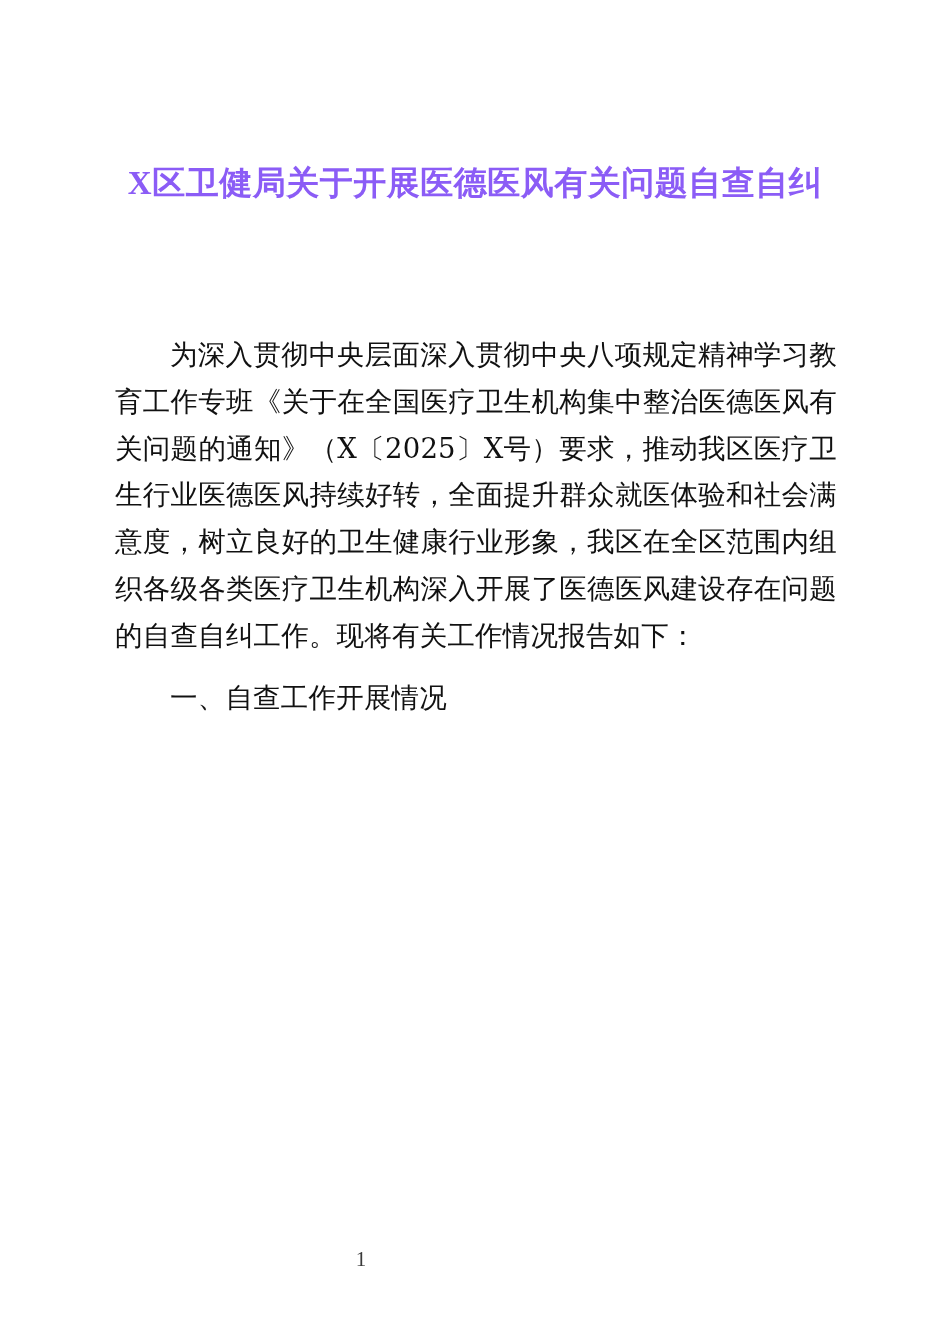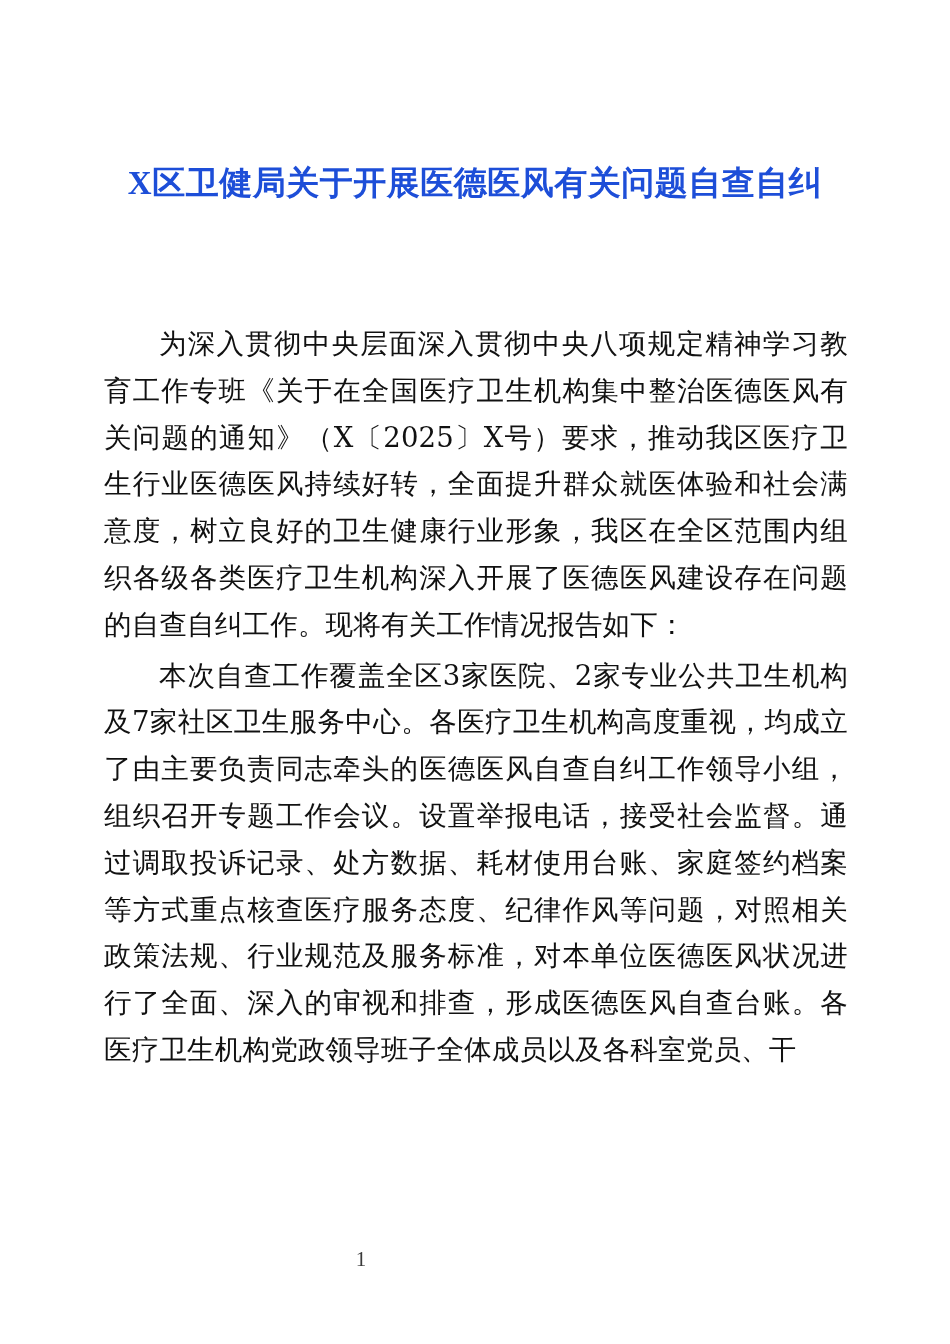--- a/index.html
+++ b/index.html
@@ -25,21 +25,21 @@
     position: absolute;
     left: 100px;
     top: 158px;
     width: 750px;
     text-align: center;
     font-family: "Liberation Serif", "DejaVu Serif", serif;
     font-weight: bold;
     font-size: 33px;
     line-height: 50px;
     letter-spacing: 0.5px;
-    color: #1d4ed8;
+    color: #8b5cf6;
   }
   .doc-title .tline {
     display: block;
     white-space: nowrap;
   }
   .doc-title .tline.l2 {
     letter-spacing: 1px;
   }
 
   
@@ -50,21 +50,21 @@
     width: 752px;
   }
 
   .para {
     font-family: "DejaVu Serif", "Liberation Serif", serif;
     font-size: 27.5px;
     line-height: 46.8px;
     color: #111111;
     text-align: justify;
     text-justify: inter-ideograph;
-    margin: 4px;
+    margin: 15px;
     letter-spacing: 0.2px;
   }
 
   .para.indent {
     text-indent: 2em;
   }
 
   
   .para.heading {
     text-align: left;
@@ -90,20 +90,20 @@
 <div class="page">
 
   <div class="doc-title">
     <span class="tline l1">X区卫健局关于开展医德医风有关问题自查自纠</span>
   </div>
 
   <div class="body-block">
 
     <p class="para indent">为深入贯彻中央层面深入贯彻中央八项规定精神学习教育工作专班《关于在全国医疗卫生机构集中整治医德医风有关问题的通知》（X〔2025〕X号）要求，推动我区医疗卫生行业医德医风持续好转，全面提升群众就医体验和社会满意度，树立良好的卫生健康行业形象，我区在全区范围内组织各级各类医疗卫生机构深入开展了医德医风建设存在问题的自查自纠工作。现将有关工作情况报告如下：</p>
 
+    <p class="para heading">一、自查工作开展情况</p>
 
-    <p class="para indent">本次自查工作覆盖全区3家医院、2家专业公共卫生机构及7家社区卫生服务中心。各医疗卫生机构高度重视，均成立了由主要负责同志牵头的医德医风自查自纠工作领导小组，组织召开专题工作会议。设置举报电话，接受社会监督。通过调取投诉记录、处方数据、耗材使用台账、家庭签约档案等方式重点核查医疗服务态度、纪律作风等问题，对照相关政策法规、行业规范及服务标准，对本单位医德医风状况进行了全面、深入的审视和排查，形成医德医风自查台账。各医疗卫生机构党政领导班子全体成员以及各科室党员、干</p>
 
   </div>
 
   <div class="page-number">1</div>
 
 </div>
 
 </body></html>

